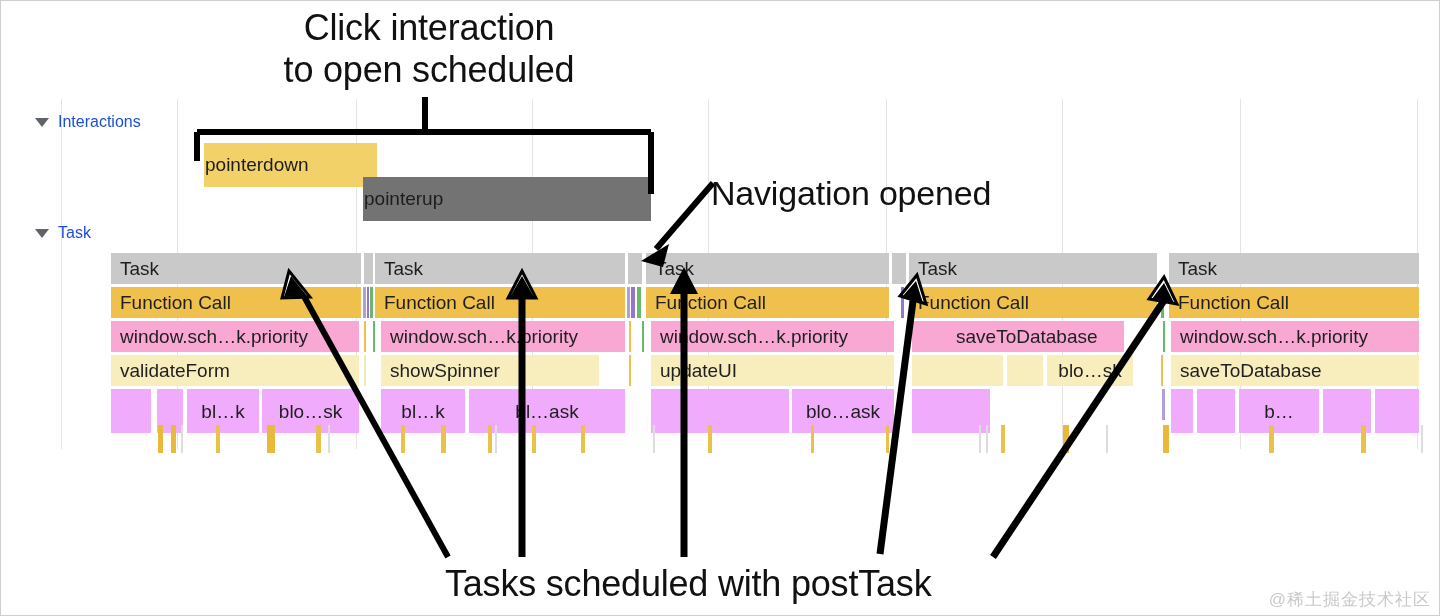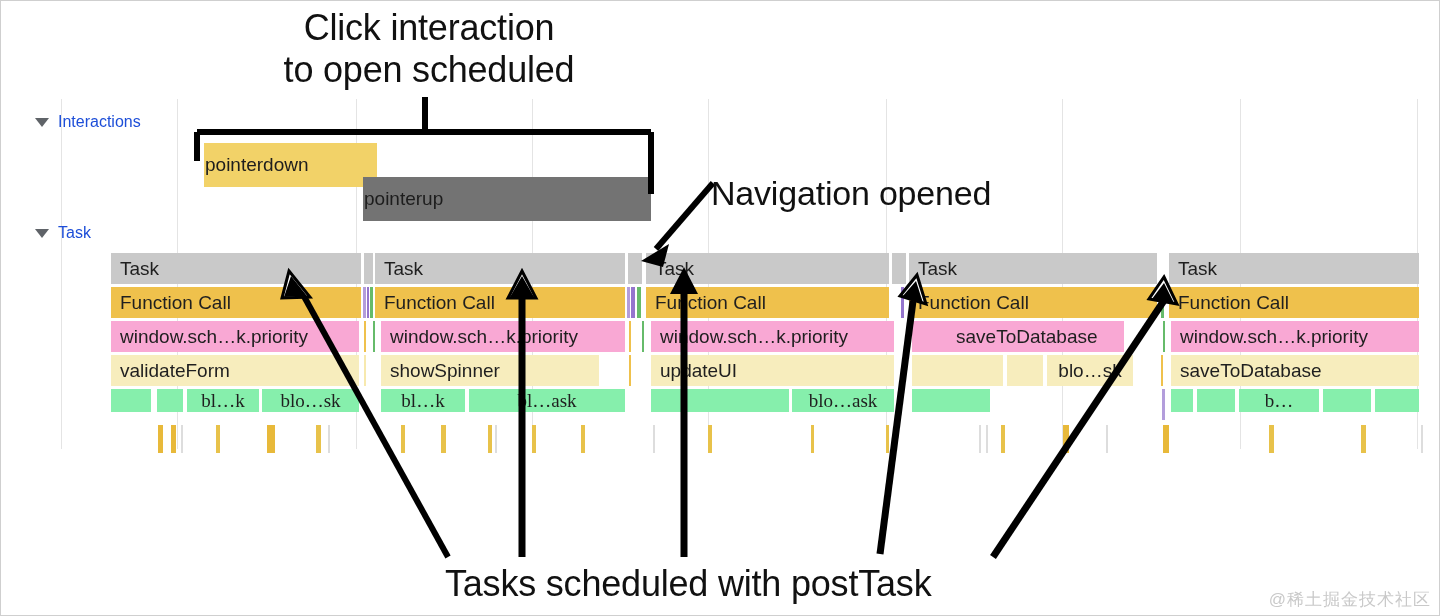--- a/index.html
+++ b/index.html
@@ -76,21 +76,21 @@
     font-size: 19px;
     color: #1f1f1f;
     overflow: hidden;
     white-space: nowrap;
     line-height: 1;
   }
   .row-task  { height: 31px; background: #c9c9c9; }
   .row-fn    { height: 31px; background: #efc14c; }
   .row-sch   { height: 31px; background: #f9a8d4; }
   .row-user  { height: 31px; background: #f7edbd; }
-  .row-blk   { height: 23px; background: #86efac; font-family: Liberation Serif, serif; }
+  .row-blk   { height: 44px; background: #f0abfc; }
   .tick      { position: absolute; }
   .microbar  { position: absolute; bottom: 0; }
 
   
   #overlay { position: absolute; left: 0; top: 0; width: 1440px; height: 616px; pointer-events: none; }
 
   
   #watermark {
     position: absolute;
     right: 8px; bottom: 4px;

